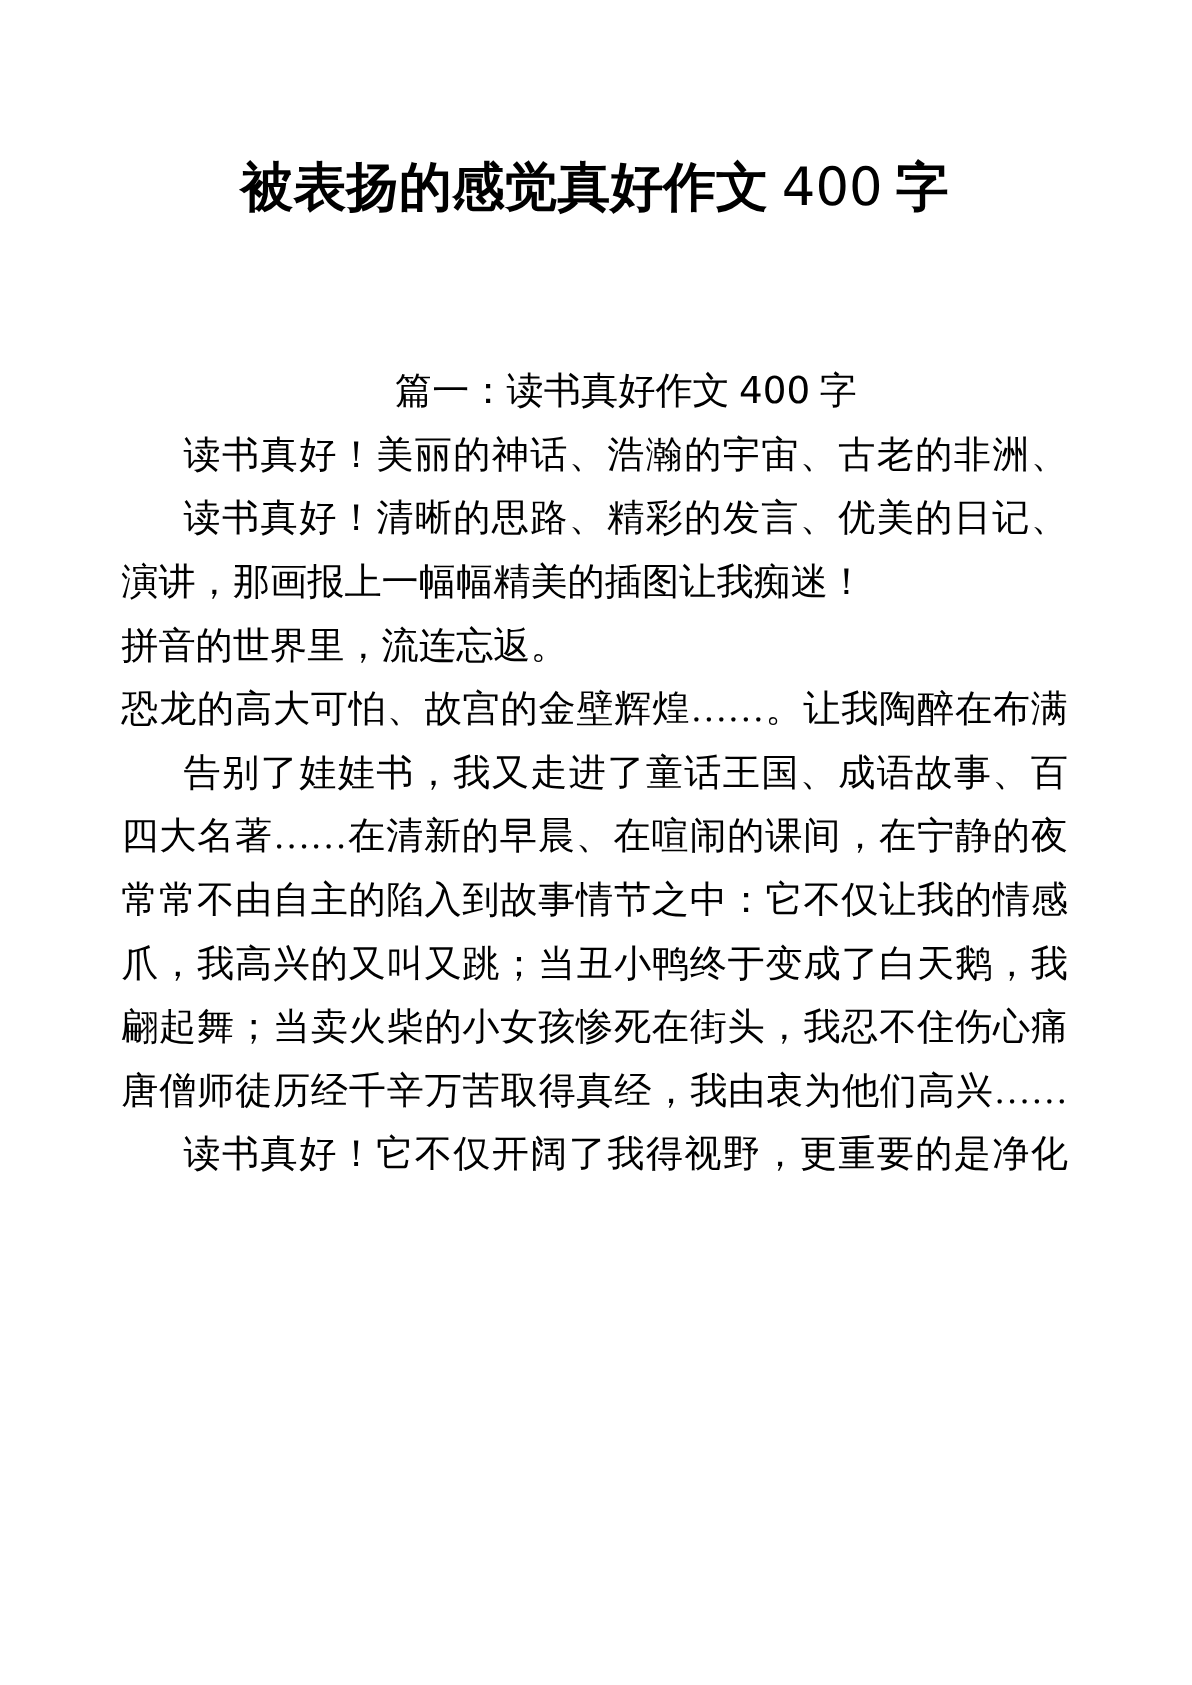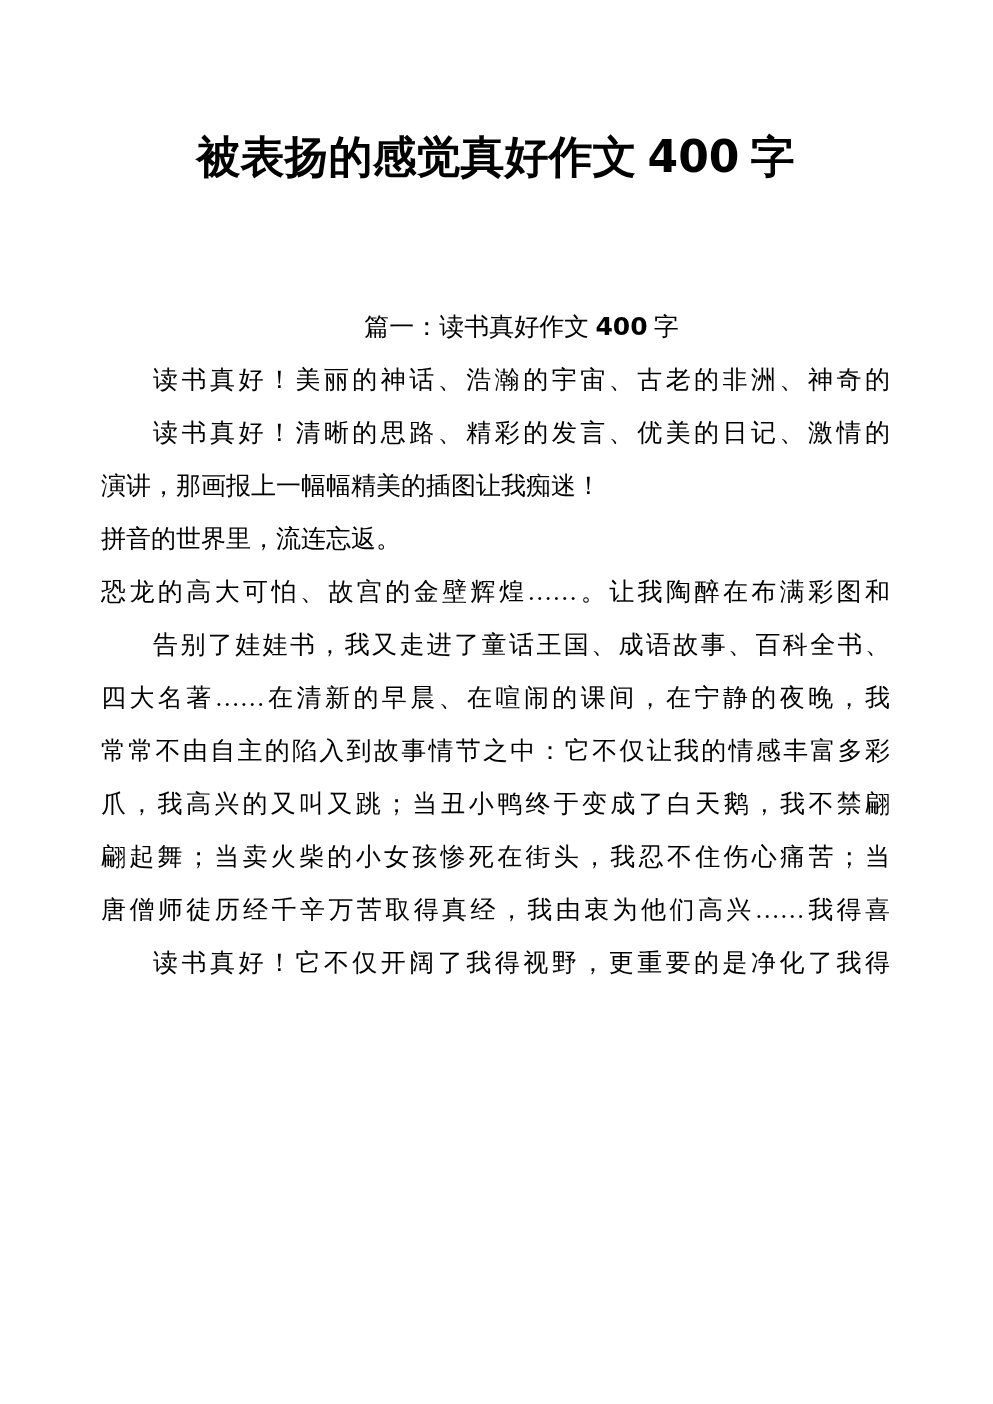--- a/index.html
+++ b/index.html
@@ -26,40 +26,40 @@
     text-align: center;
     font-size: 44px;
     font-weight: bold;
     line-height: 62px;
     white-space: nowrap;
   }
   .body-lines {
     margin-top: 111px;
   }
   .line {
-    font-size: 25px;
+    font-size: 31px;
     line-height: 53px;
     height: 53px;
     overflow: hidden;
   }
   .line.fill {
     text-align: justify;
     text-align-last: justify;
   }
   .line.indent {
     text-indent: 52px;
   }
   .line.center {
     text-align: center;
     text-align-last: center;
     text-indent: 52px;
   }
   .num {
     font-family: "DejaVu Sans", "Liberation Sans", sans-serif;
-    font-weight: bold;
+    font-weight: normal;
     text-align: center;
   }
 </style>
 </head>
 <body>
 
 <div class="page">
   <div class="title">被表扬的感觉真好作文 <span class="num">400</span> 字</div>
   <div class="body-lines">
       <div class="line center">篇一：读书真好作文 <span class="num">400</span> 字</div>

